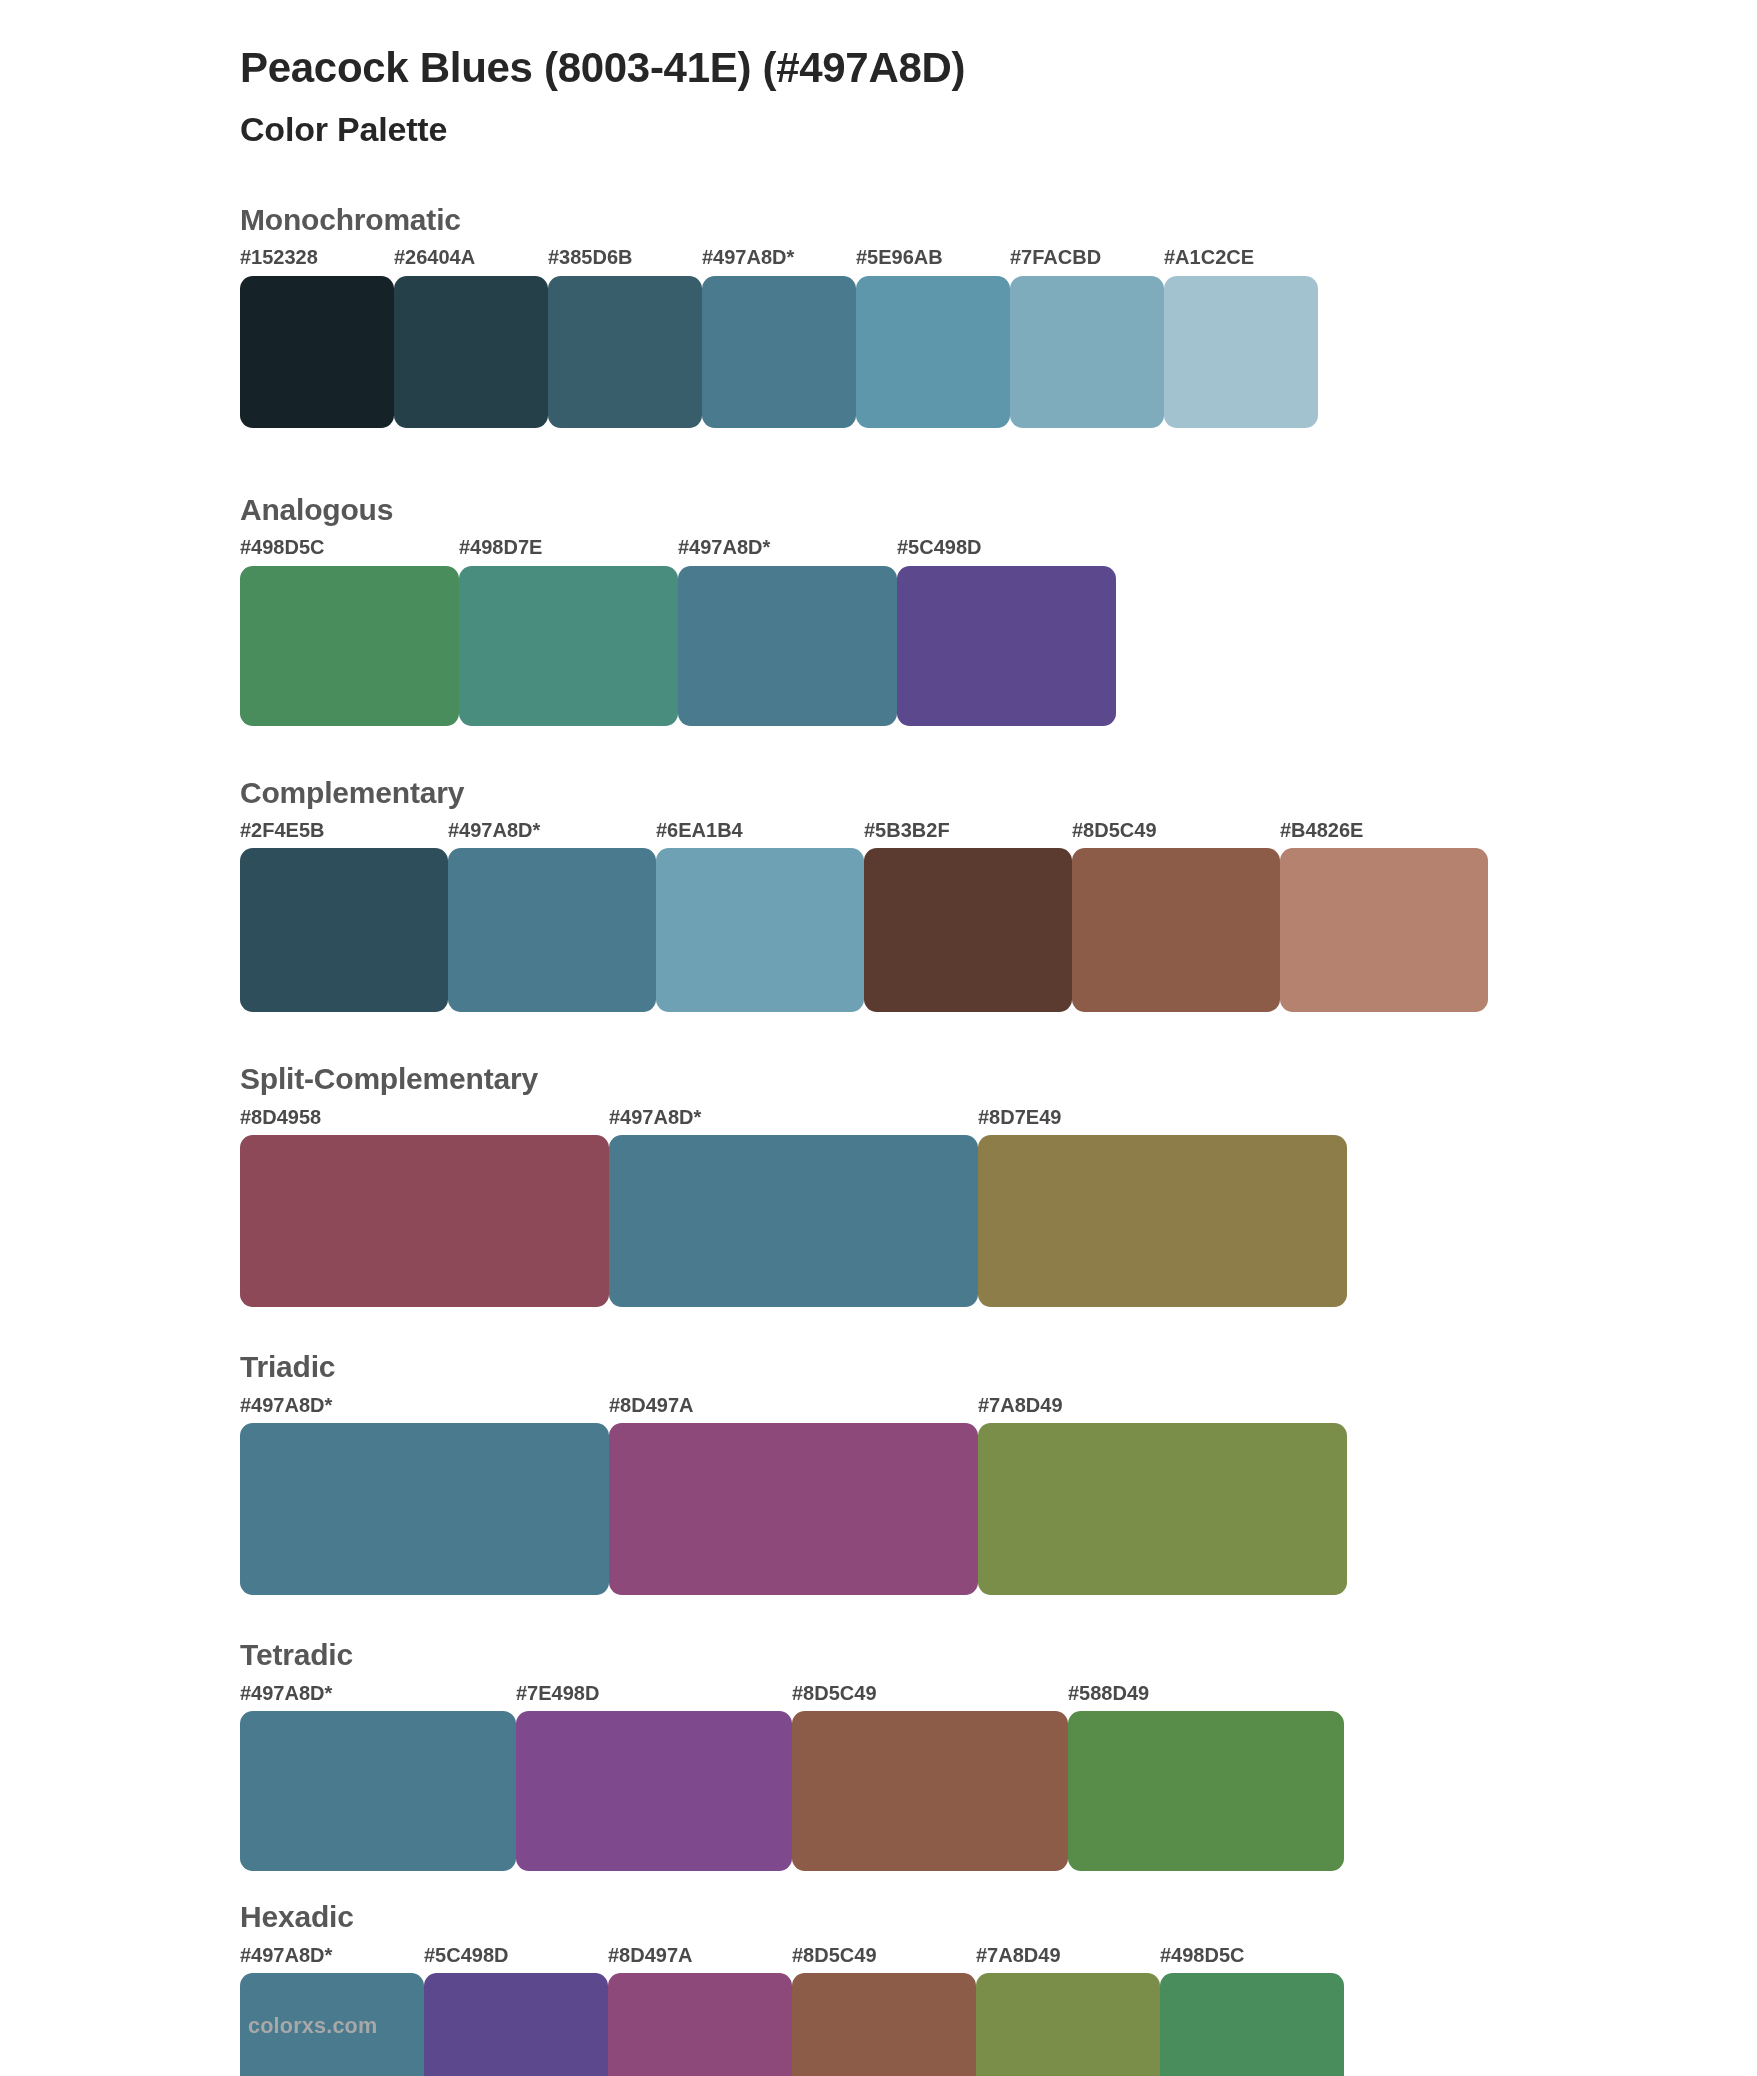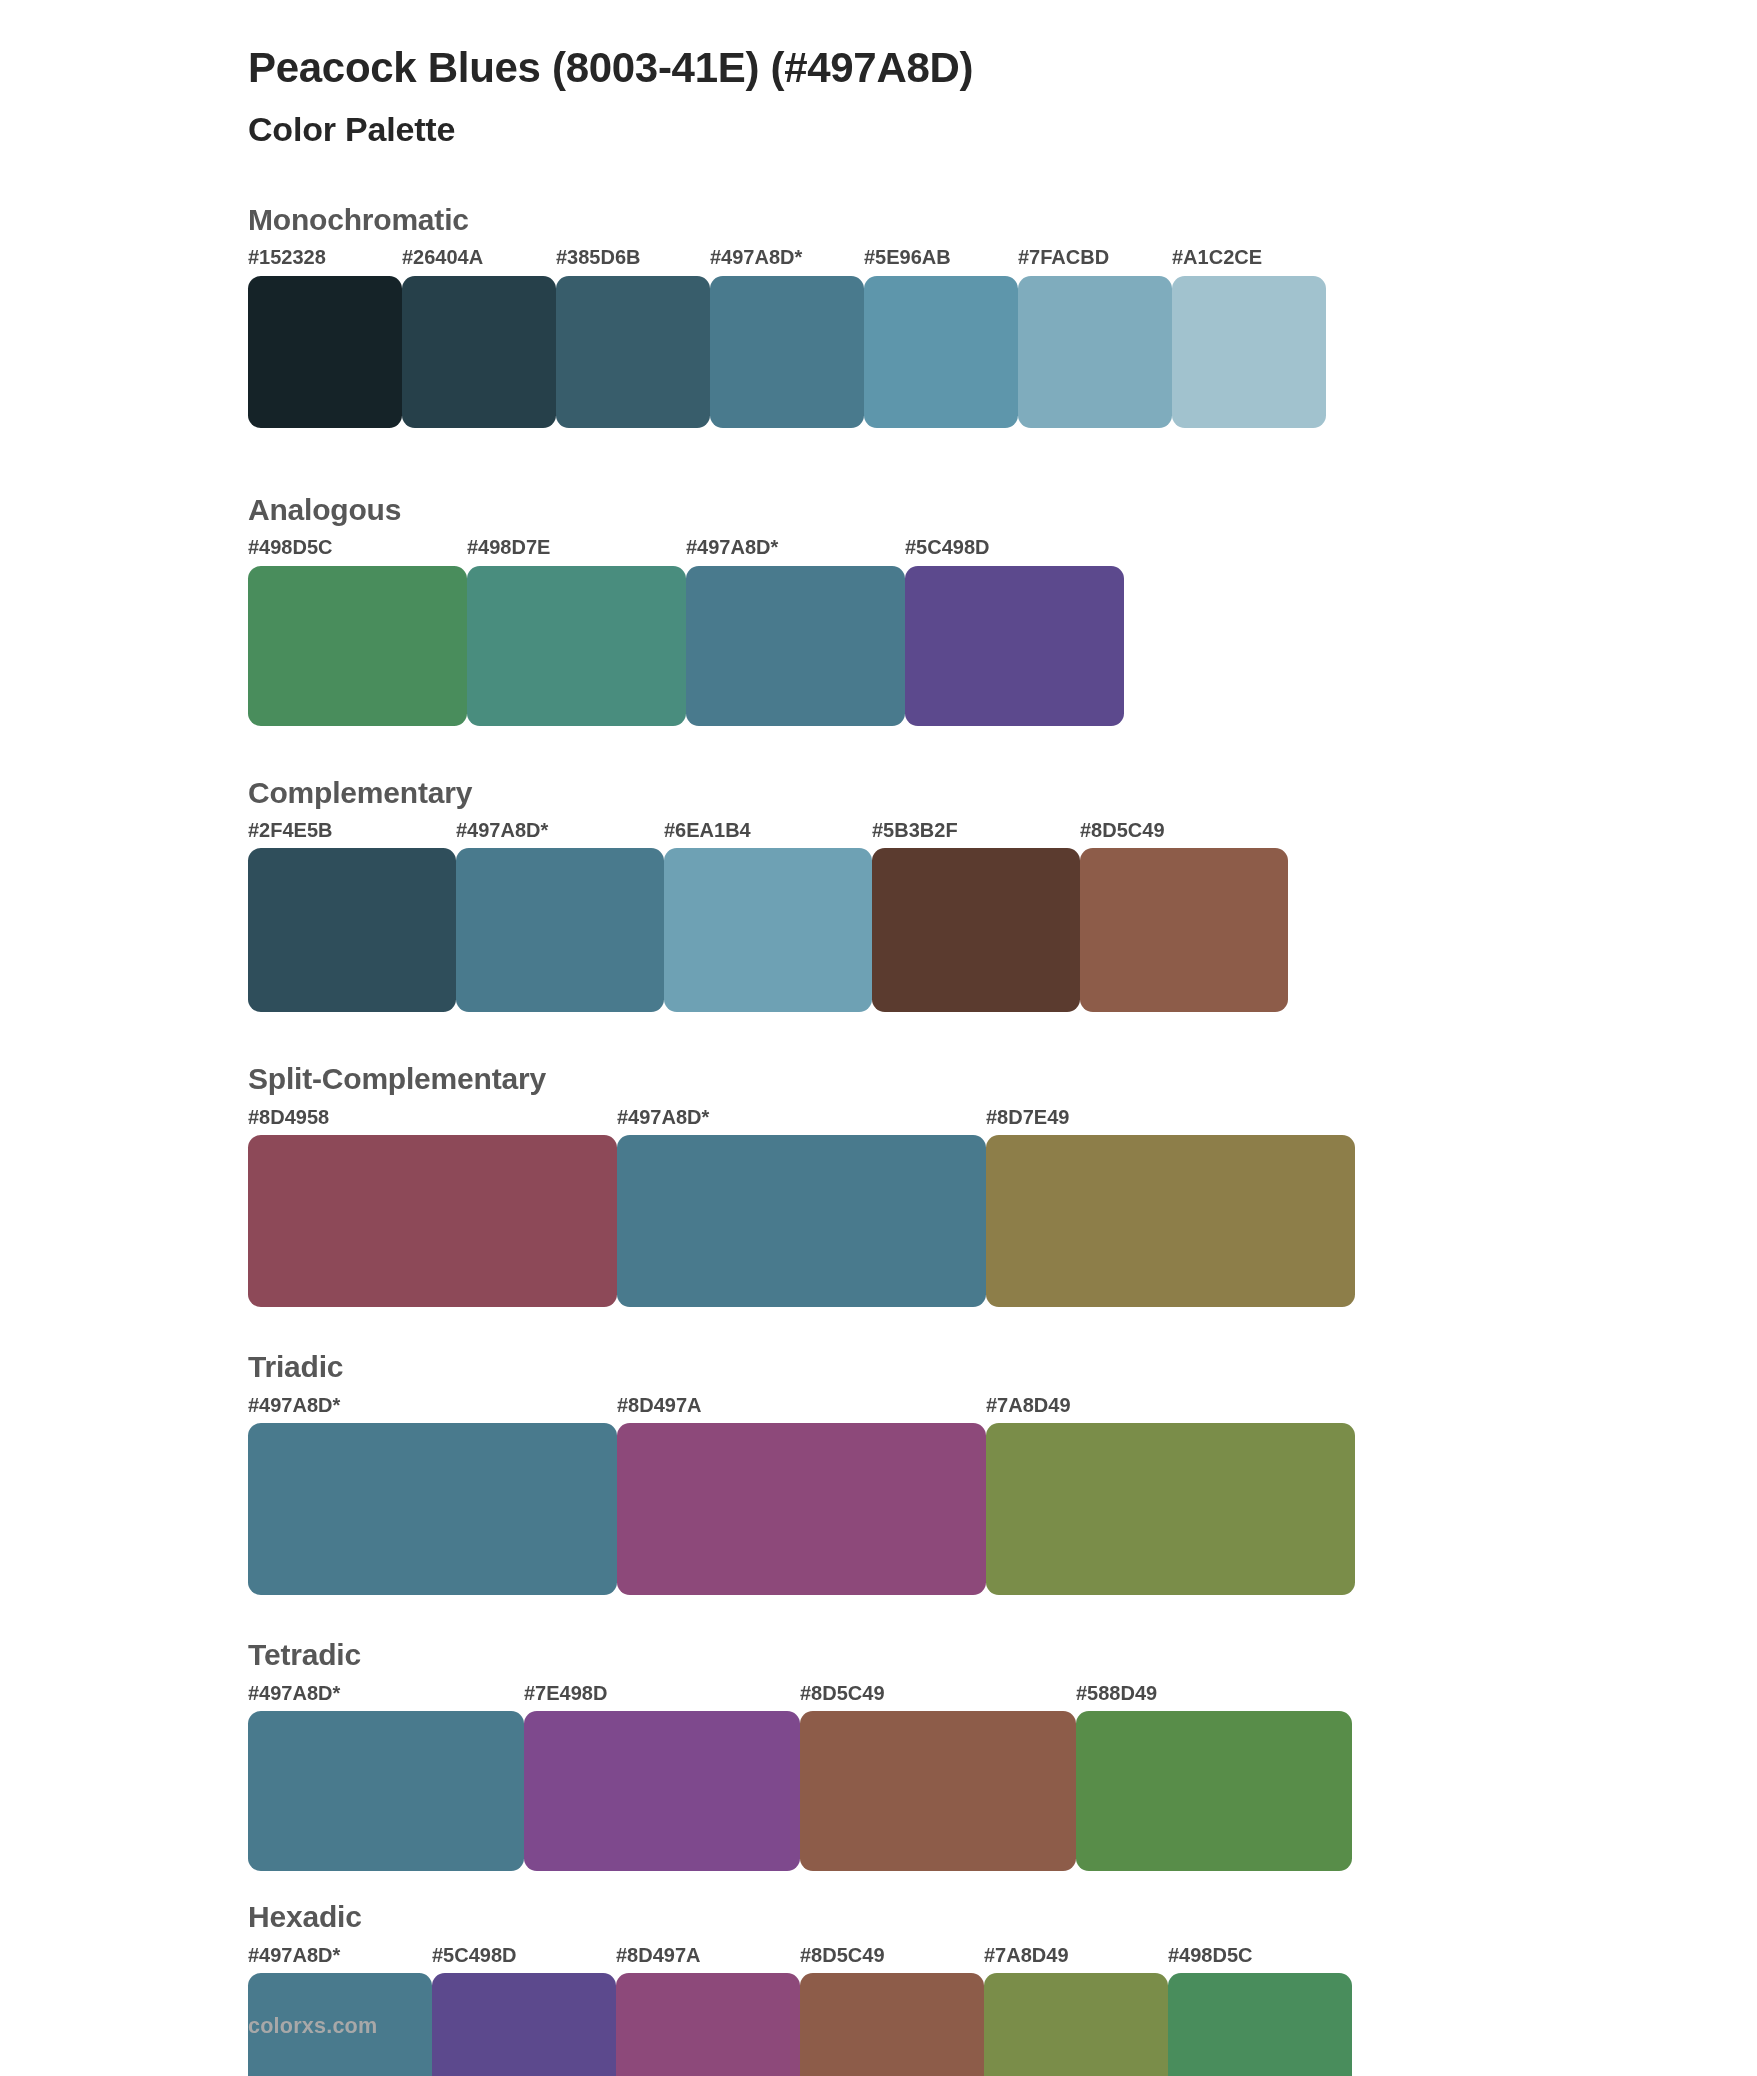--- a/index.html
+++ b/index.html
@@ -13,21 +13,21 @@
   body {
     font-family: "Liberation Sans", "DejaVu Sans", sans-serif;
     color: #2b2b2b;
     position: relative;
     overflow: hidden;
   }
 
   .page {
     width: 1757px;
     height: 2077px;
-    padding: 32px 0 0 8px;
+    padding: 32px 0 0 0;
     position: relative;
   }
 
   
   .header {
     padding-left: 240px;
     padding-top: 11.2px;
   }
 
   .page-title {
@@ -222,20 +222,24 @@
             <div class="swatch-chip" style="background-color: rgb(110, 161, 180);"></div>
           </div>
           <div class="swatch">
             <div class="swatch-label">#5B3B2F</div>
             <div class="swatch-chip" style="background-color: rgb(91, 59, 47);"></div>
           </div>
           <div class="swatch">
             <div class="swatch-label">#8D5C49</div>
             <div class="swatch-chip" style="background-color: rgb(141, 92, 73);"></div>
           </div>
+          <div class="swatch">
+            <div class="swatch-label">#B4826E</div>
+            <div class="swatch-chip" style="background-color: rgb(180, 130, 110);"></div>
+          </div>
         </div>
     </div>
     <div class="gap-after-comp"></div>
 
     <div class="section sec-split">
       <div class="section-title">Split-Complementary</div>
       <div class="swatch-row">
           <div class="swatch">
             <div class="swatch-label">#8D4958</div>
             <div class="swatch-chip" style="background-color: rgb(141, 73, 88);"></div>

